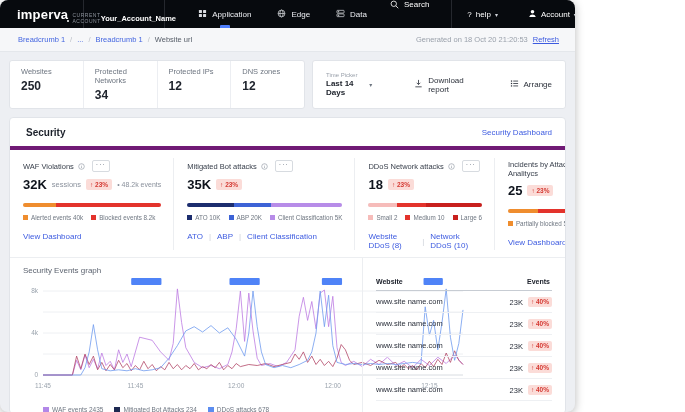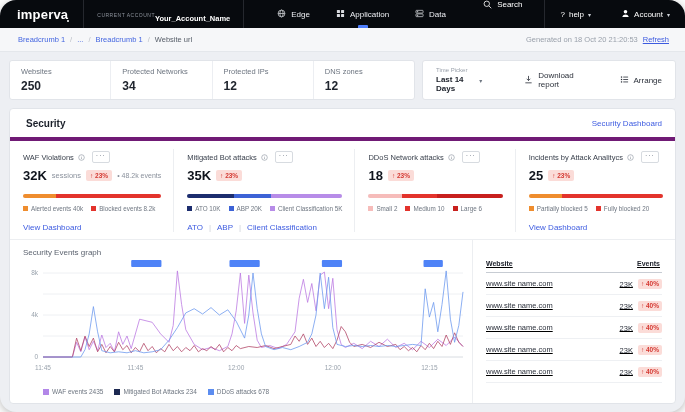--- a/index.html
+++ b/index.html
@@ -3,21 +3,21 @@
 <meta charset="utf-8">
 <style>
   * { box-sizing: border-box; margin: 0; padding: 0; }
   html,body { width:685px; height:412px; }
   body {
     font-family: "Liberation Sans", "DejaVu Sans", sans-serif;
     background:#ffffff;
     -webkit-font-smoothing: antialiased;
   }
   .app {
-    width:685px; height:412px; border-radius:16px; overflow:hidden;
+    width:575px; height:412px; border-radius:8px; overflow:hidden;
     background:#edeff3; box-shadow:0 2px 10px rgba(0,0,0,.28);
     display:flex; flex-direction:column; position:relative;
   }
   
   .navbar { height:28px; flex:0 0 28px; background:#070a0e; display:flex; align-items:stretch; color:#fff; }
   .logo-wrap { display:flex; align-items:center; padding:0 15px 0 17px; }
   .logo { font-size:13px; font-weight:bold; letter-spacing:.2px; position:relative; }
   .logo::after { content:""; position:absolute; right:-1px; bottom:0px; width:2px; height:2px; border-radius:50%; background:#fff; }
   .account-block { border-left:1px solid #25282e; border-right:1px solid #25282e; padding:12px 13px; display:flex; flex-direction:row; justify-content:center; min-width:82px; }
   .account-label { font-size:5px; color:#8d939c; letter-spacing:.5px; }
@@ -78,57 +78,57 @@
   
   .bottom-row { display:flex; flex:1; min-height:0; }
   .chart-section { flex:1; padding:8px 4px 0 13px; min-width:0; }
   .chart-title { font-size:8px; color:#5d6470; }
   .chart-legend { display:flex; gap:11px; font-size:6.5px; color:#6e7681; margin-top:3px; padding-left:20px; align-items:center; }
   .top-panel { width:203px; flex:0 0 203px; border-left:1px solid #eceef1; padding:8px 13px 0 13px; }
   .tp-header { display:flex; justify-content:space-between; align-items:flex-start; }
   .tpa-title { font-size:8.5px; font-weight:bold; color:#1b202a; }
   .tpa-sub { font-size:7px; color:#8a919c; margin-top:3px; display:flex; align-items:center; gap:3px; cursor:pointer; }
   .expand-btn { font-size:8px; color:#272c35; display:flex; gap:4px; align-items:center; cursor:pointer; }
-  .tpa-table { width:100%; border-collapse:collapse; margin-top:9px;text-decoration:underline; }
+  .tpa-table { width:100%; border-collapse:collapse; margin-top:9px; }
   .tpa-table th { font-size:7px; color:#20242e; text-align:left; padding:3px 0 5px 0; border-bottom:1px solid #c7ccd3; font-weight:bold; }
   .tpa-table th.col-events { text-align:right; padding-right:2px; }
   .tpa-table td { font-size:7.5px; color:#2a2f3a; padding:5.5px 0; border-bottom:1px solid #eef0f3; }
   .events-cell { text-align:right; white-space:nowrap; }
   .row-badge { font-size:6.5px; font-weight:bold; color:#d43a33; background:#fbdcd8; padding:1.5px 3px; border-radius:2px; margin-left:5px; display:inline-block; }
 </style>
 </head>
 <body>
 
 <div class="app">
 
   <div class="navbar">
     <div class="logo-wrap">
       <span class="logo">imperva</span>
     </div>
     <div class="account-block">
       <span class="account-label">CURRENT ACCOUNT</span>
       <span class="account-name">Your_Account_Name</span>
     </div>
     <div class="nav-menu">
-      <div class="nav-item">
-        <span><svg width="9" height="9" viewBox="0 0 10 10" fill="none" stroke="currentColor" stroke-width="0.8">
-              <circle cx="5" cy="5" r="3.8"></circle>
-              <ellipse cx="5" cy="5" rx="1.8" ry="3.8"></ellipse>
-              <line x1="1.2" y1="5" x2="8.8" y2="5"></line>
-            </svg></span>
-        <span>Edge</span>
-      </div>
       <div class="nav-item active">
         <span><svg width="9" height="9" viewBox="0 0 10 10" fill="currentColor">
               <rect x="1" y="1" width="3.4" height="3.4" rx="0.6"></rect>
               <rect x="5.6" y="1" width="3.4" height="3.4" rx="0.6"></rect>
               <rect x="1" y="5.6" width="3.4" height="3.4" rx="0.6"></rect>
               <rect x="5.6" y="5.6" width="3.4" height="3.4" rx="0.6"></rect>
             </svg></span>
         <span>Application</span>
+      </div>
+      <div class="nav-item">
+        <span><svg width="9" height="9" viewBox="0 0 10 10" fill="none" stroke="currentColor" stroke-width="0.8">
+              <circle cx="5" cy="5" r="3.8"></circle>
+              <ellipse cx="5" cy="5" rx="1.8" ry="3.8"></ellipse>
+              <line x1="1.2" y1="5" x2="8.8" y2="5"></line>
+            </svg></span>
+        <span>Edge</span>
       </div>
       <div class="nav-item">
         <span><svg width="9" height="9" viewBox="0 0 10 10" fill="none" stroke="currentColor" stroke-width="0.8">
               <rect x="1" y="1.5" width="8" height="3" rx="0.8"></rect>
               <rect x="1" y="5.5" width="8" height="3" rx="0.8"></rect>
               <circle cx="2.8" cy="3" r="0.4" fill="currentColor"></circle>
               <circle cx="2.8" cy="7" r="0.4" fill="currentColor"></circle>
             </svg></span>
         <span>Data</span>
       </div>
@@ -337,20 +337,25 @@
                 <span>Small 2</span>
               </span>
               <span class="legend-item">
                 <span class="legend-swatch" style="background: rgb(227, 51, 44);"></span>
                 <span>Medium 10</span>
               </span>
               <span class="legend-item">
                 <span class="legend-swatch" style="background: rgb(200, 32, 29);"></span>
                 <span>Large 6</span>
               </span>
+            </div>
+          <div class="links-row">
+              <a class="card-link">Website DDoS (8)</a>
+              <span class="link-sep">|</span>
+              <a class="card-link">Network DDoS (10)</a>
             </div>
         </div>
 
         <div class="metric-col">
           <div class="metric-title-row">
             <span>Incidents by Attack Analitycs</span>
             <span class="info-icon">
                 <svg width="7" height="7" viewBox="0 0 10 10" fill="none" stroke="currentColor" stroke-width="1">
                   <circle cx="5" cy="5" r="4"></circle>
                   <line x1="5" y1="4.6" x2="5" y2="7.2"></line>

